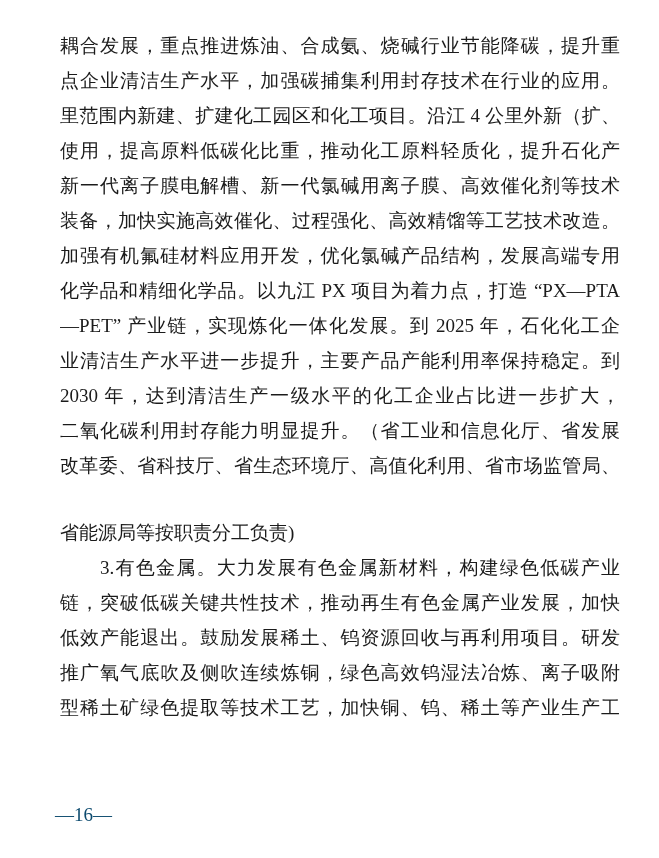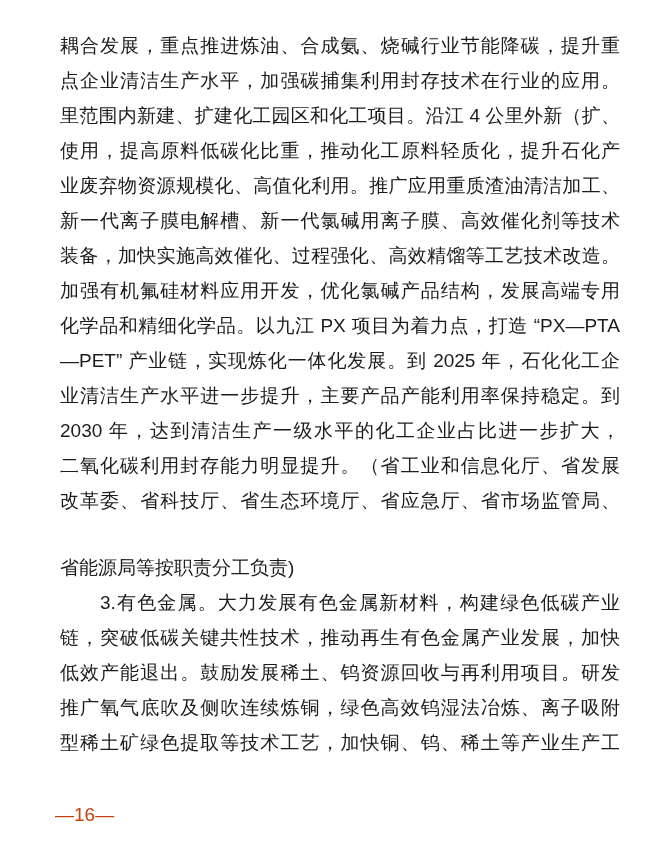--- a/index.html
+++ b/index.html
@@ -5,21 +5,21 @@
   html, body {
     margin: 0;
     padding: 0;
     background: #ffffff;
   }
   .page {
     position: relative;
     width: 659px;
     height: 858px;
     background: #ffffff;
-    font-family: Liberation Sans, sans-serif;
+    font-family: Liberation Serif, serif;
     color: #1b1b1b;
     overflow: hidden;
   }
   .textblock {
     position: absolute;
     left: 60px;
     top: 28px;
     width: 560px;
   }
   .line {
@@ -40,42 +40,41 @@
   .line.indent {
     text-indent: 40px;
   }
   .footer {
     position: absolute;
     left: 55px;
     top: 800px;
     height: 30px;
     line-height: 30px;
     font-size: 19px;
-    color: #c2410c;
+    color: #0c4a6e;
   }
 </style>
 </head>
 <body>
 
 <div class="page">
   <div class="textblock">
       <div class="line">耦合发展，重点推进炼油、合成氨、烧碱行业节能降碳，提升重</div>
       <div class="line">点企业清洁生产水平，加强碳捕集利用封存技术在行业的应用。</div>
       <div class="line">里范围内新建、扩建化工园区和化工项目。沿江 4 公里外新（扩、</div>
       <div class="line">使用，提高原料低碳化比重，推动化工原料轻质化，提升石化产</div>
-      <div class="line">业废弃物资源规模化、高值化利用。推广应用重质渣油清洁加工、</div>
       <div class="line">新一代离子膜电解槽、新一代氯碱用离子膜、高效催化剂等技术</div>
       <div class="line">装备，加快实施高效催化、过程强化、高效精馏等工艺技术改造。</div>
       <div class="line">加强有机氟硅材料应用开发，优化氯碱产品结构，发展高端专用</div>
       <div class="line">化学品和精细化学品。以九江 PX 项目为着力点，打造 “PX—PTA</div>
       <div class="line">—PET” 产业链，实现炼化一体化发展。到 2025 年，石化化工企</div>
       <div class="line">业清洁生产水平进一步提升，主要产品产能利用率保持稳定。到</div>
       <div class="line">2030 年，达到清洁生产一级水平的化工企业占比进一步扩大，</div>
       <div class="line">二氧化碳利用封存能力明显提升。（省工业和信息化厅、省发展</div>
-      <div class="line">改革委、省科技厅、省生态环境厅、省应急厅、省市场监管局、</div>
+      <div class="line">改革委、省科技厅、省生态环境厅、高值化利用、省市场监管局、</div>
       <div class="line end">省能源局等按职责分工负责)</div>
       <div class="line indent">3.有色金属。大力发展有色金属新材料，构建绿色低碳产业</div>
       <div class="line">链，突破低碳关键共性技术，推动再生有色金属产业发展，加快</div>
       <div class="line">低效产能退出。鼓励发展稀土、钨资源回收与再利用项目。研发</div>
       <div class="line">推广氧气底吹及侧吹连续炼铜，绿色高效钨湿法冶炼、离子吸附</div>
       <div class="line">型稀土矿绿色提取等技术工艺，加快铜、钨、稀土等产业生产工</div>
     </div>
   <div class="footer">—16—</div>
 </div>
 

